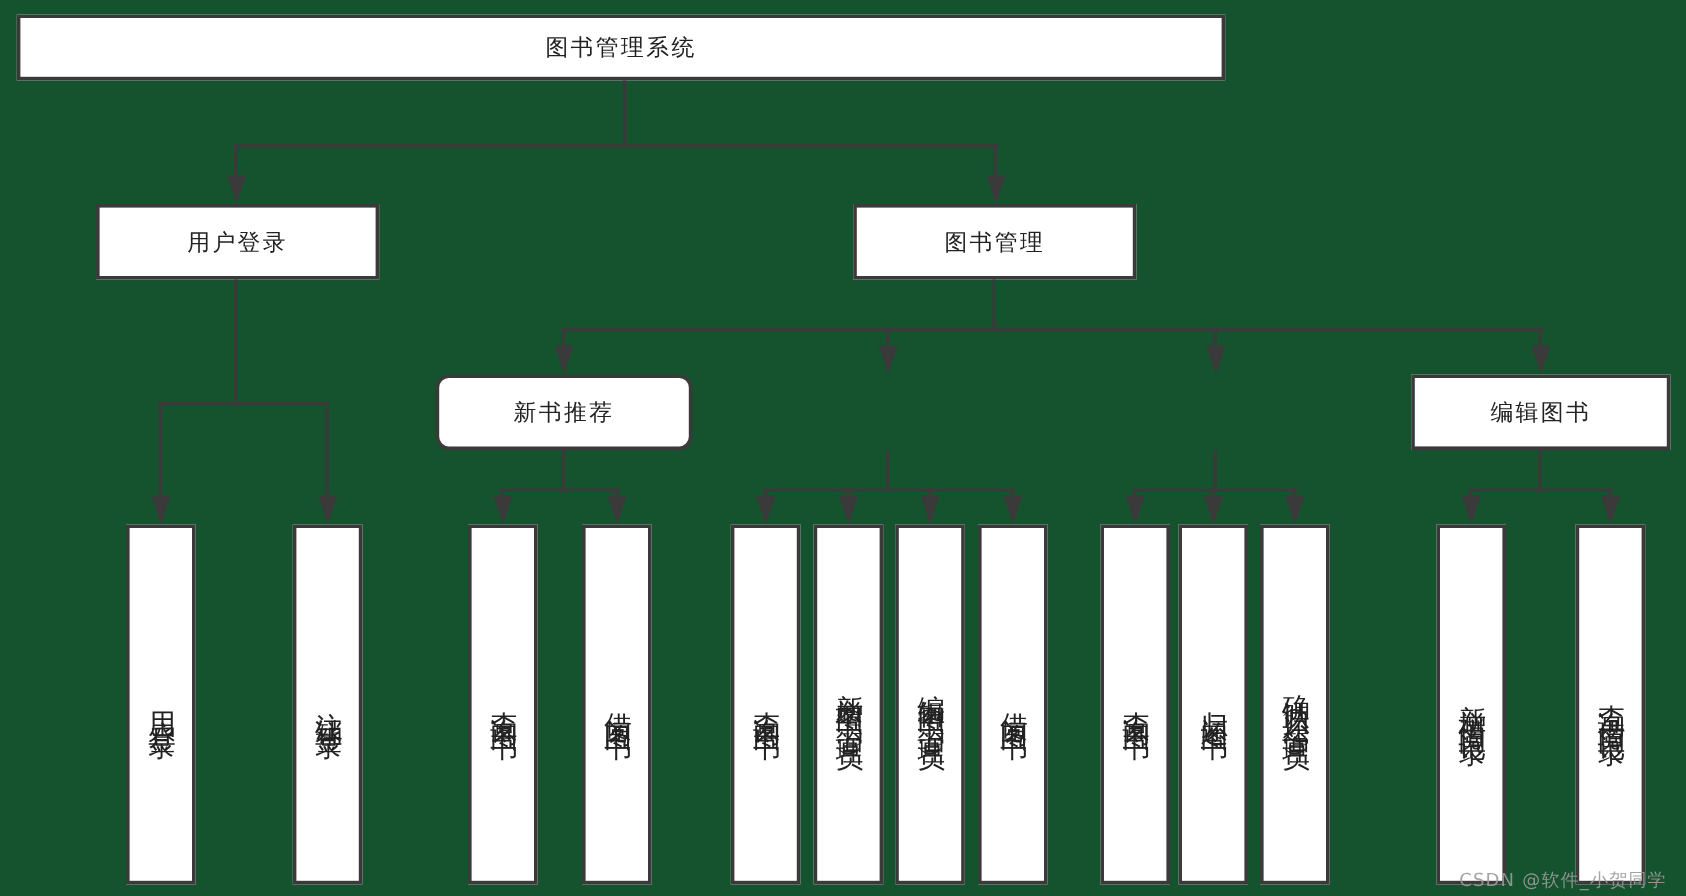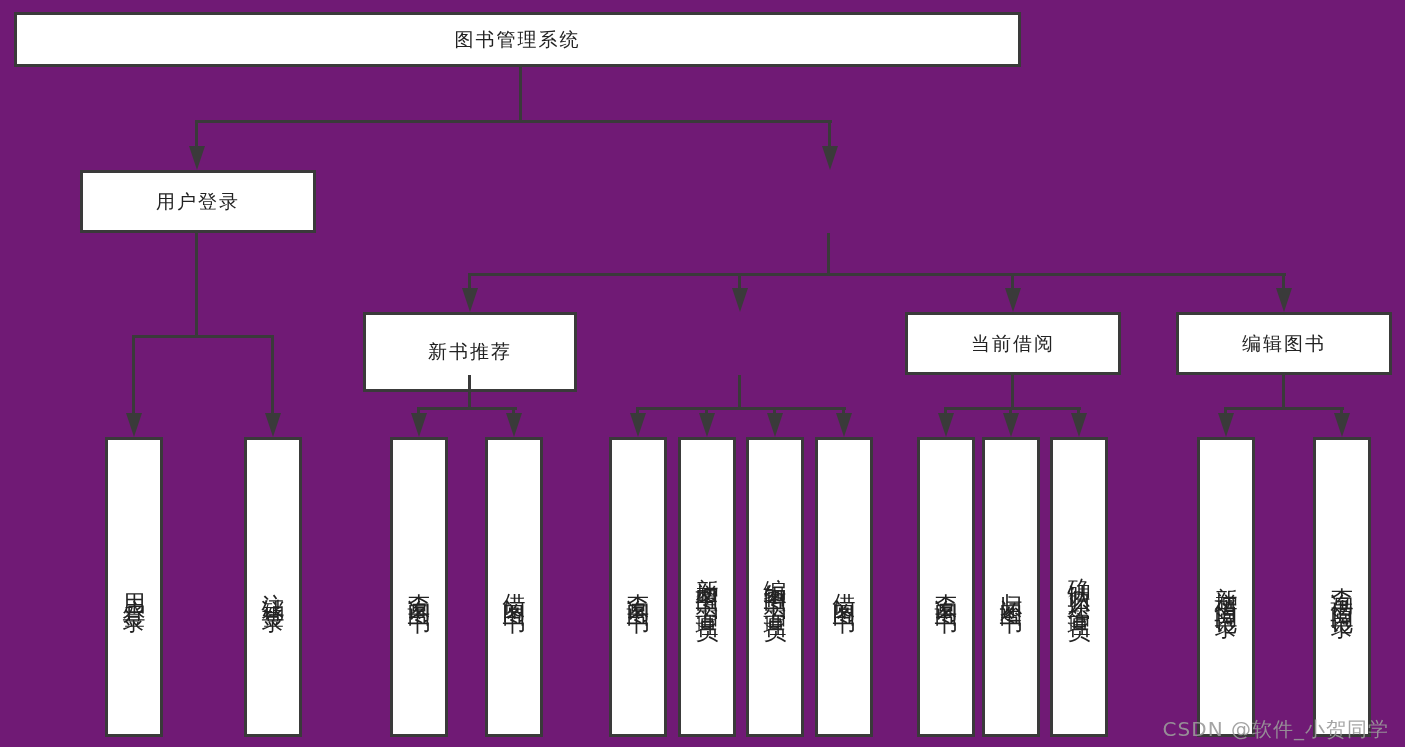--- a/index.html
+++ b/index.html
@@ -1,21 +1,21 @@
 <!DOCTYPE html>
 <html><head>
 <meta charset="utf-8">
 <style>
   html, body { margin: 0; padding: 0; background: #ffffff; }
   body { font-family: "DejaVu Sans", "Liberation Sans", sans-serif; }
   #canvas {
     position: relative;
     width: 1405px;
     height: 747px;
-    background: #701a75;
+    background: #14532d;
     overflow: hidden;
     color: #222222;
   }
   .box {
     position: absolute;
     box-sizing: border-box;
     border: 3px solid #3a3a3a;
     background: #ffffff;
     display: flex;
     align-items: center;
@@ -41,21 +41,21 @@
     position: absolute;
     width: 0; height: 0;
     border-left: 8px solid transparent;
     border-right: 8px solid transparent;
     border-top: 24px solid #3a3a3a;
   }
   .watermark {
     position: absolute;
     right: 16px;
     bottom: 4px;
-    font-size: 20px;
+    font-size: 15px;
     color: rgba(154,154,154,0.9);
     letter-spacing: 1px;
     z-index: 10;
     white-space: nowrap;
   }
 </style>
 </head>
 <body>
 
 <div id="canvas">
@@ -67,44 +67,44 @@
   <div class="vl" style="left:519px; top:67px; height:53px;"></div>
   <div class="hl" style="left:195px; top:120px; width:637px;"></div>
   <div class="vl" style="left:195px; top:120px; height:30px;"></div>
   <div class="ah" style="left:189px; top:146px;"></div>
   <div class="vl" style="left:828px; top:120px; height:30px;"></div>
   <div class="ah" style="left:822px; top:146px;"></div>
 
   <div class="box h" style="left:80px; top:170px; width:236px; height:63px;">
     <span class="lbl">用户登录</span>
   </div>
+  <div class="box h" style="left:711px; top:170px; width:236px; height:63px;">
+    <span class="lbl">图书管理</span>
+  </div>
 
   <div class="vl" style="left:195px; top:233px; height:102px;"></div>
   <div class="hl" style="left:132px; top:335px; width:142px;"></div>
   <div class="vl" style="left:132px; top:335px; height:80px;"></div>
   <div class="ah" style="left:126px; top:413px;"></div>
   <div class="vl" style="left:271px; top:335px; height:80px;"></div>
   <div class="ah" style="left:265px; top:413px;"></div>
 
   <div class="vl" style="left:827px; top:233px; height:40px;"></div>
   <div class="hl" style="left:468px; top:273px; width:818px;"></div>
   <div class="vl" style="left:468px; top:273px; height:18px;"></div>
   <div class="ah" style="left:462px; top:288px;"></div>
   <div class="vl" style="left:738px; top:273px; height:18px;"></div>
   <div class="ah" style="left:732px; top:288px;"></div>
   <div class="vl" style="left:1011px; top:273px; height:18px;"></div>
   <div class="ah" style="left:1005px; top:288px;"></div>
   <div class="vl" style="left:1282px; top:273px; height:18px;"></div>
   <div class="ah" style="left:1276px; top:288px;"></div>
 
-  <div class="box h" style="left:363px; top:312px; width:214px; height:80px;">
+  <div class="box h" style="left:363px; top:312px; width:214px; height:63px;border-radius:11px;">
     <span class="lbl">新书推荐</span>
-  </div>
-  <div class="box h" style="left:905px; top:312px; width:216px; height:63px;">
-    <span class="lbl">当前借阅</span>
   </div>
   <div class="box h" style="left:1176px; top:312px; width:216px; height:63px;">
     <span class="lbl">编辑图书</span>
   </div>
 
   <div class="vl" style="left:468px; top:375px; height:32px;"></div>
   <div class="hl" style="left:417px; top:407px; width:100px;"></div>
   <div class="vl" style="left:417px; top:407px; height:10px;"></div>
   <div class="ah" style="left:411px; top:413px;"></div>
   <div class="vl" style="left:512px; top:407px; height:10px;"></div>

